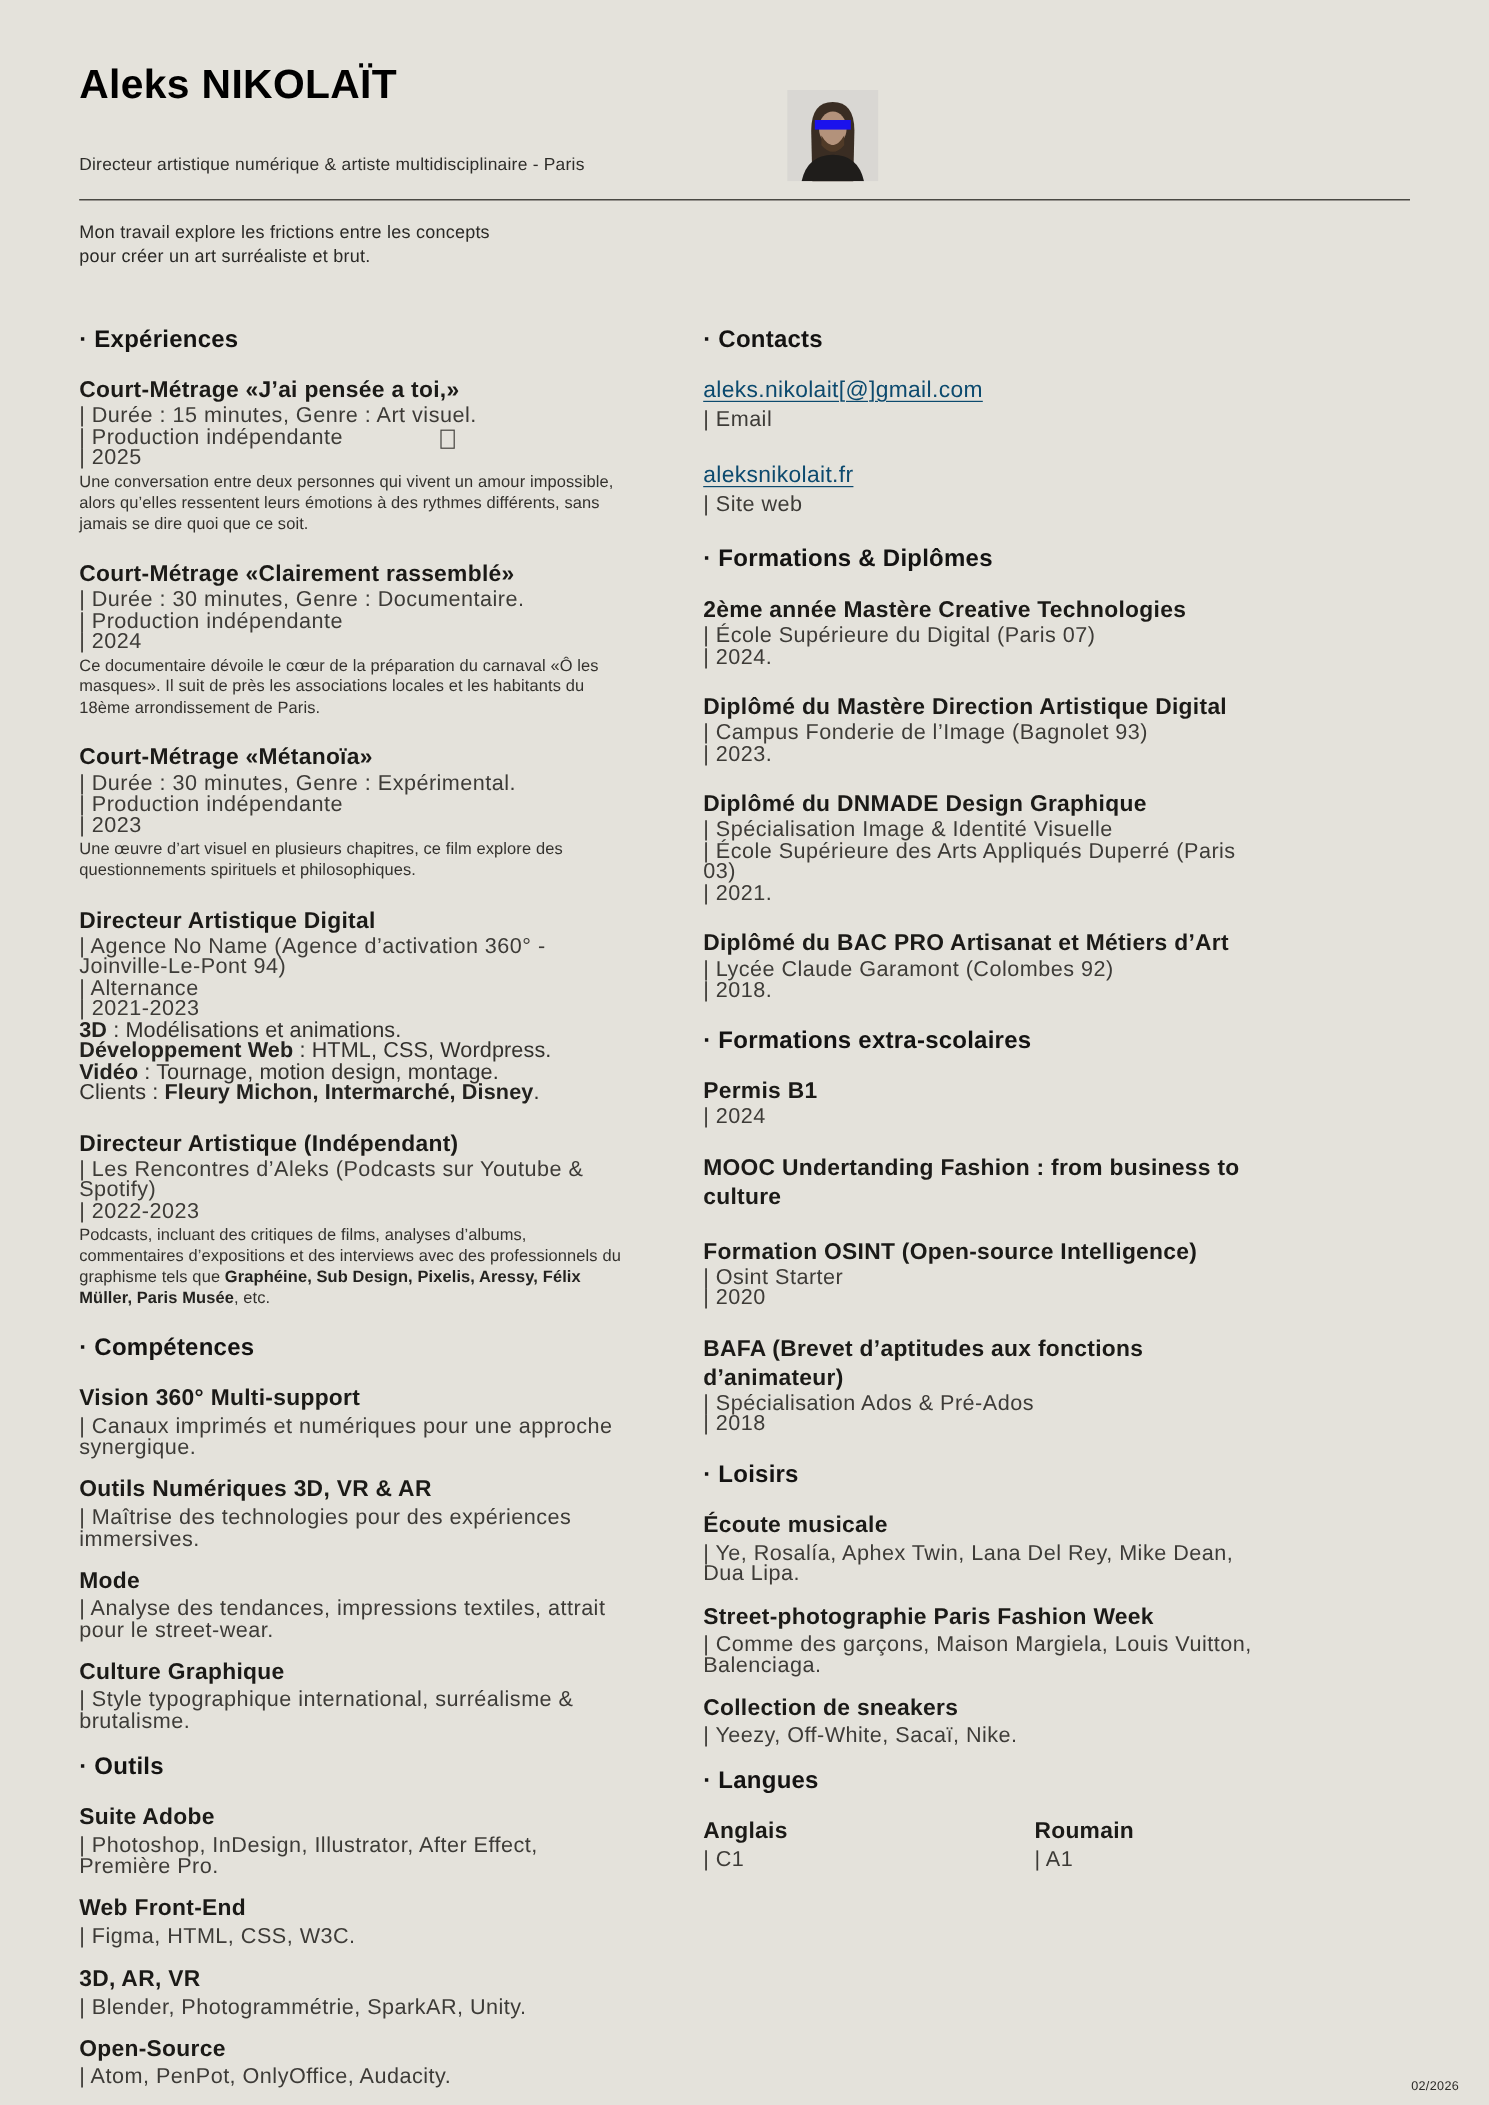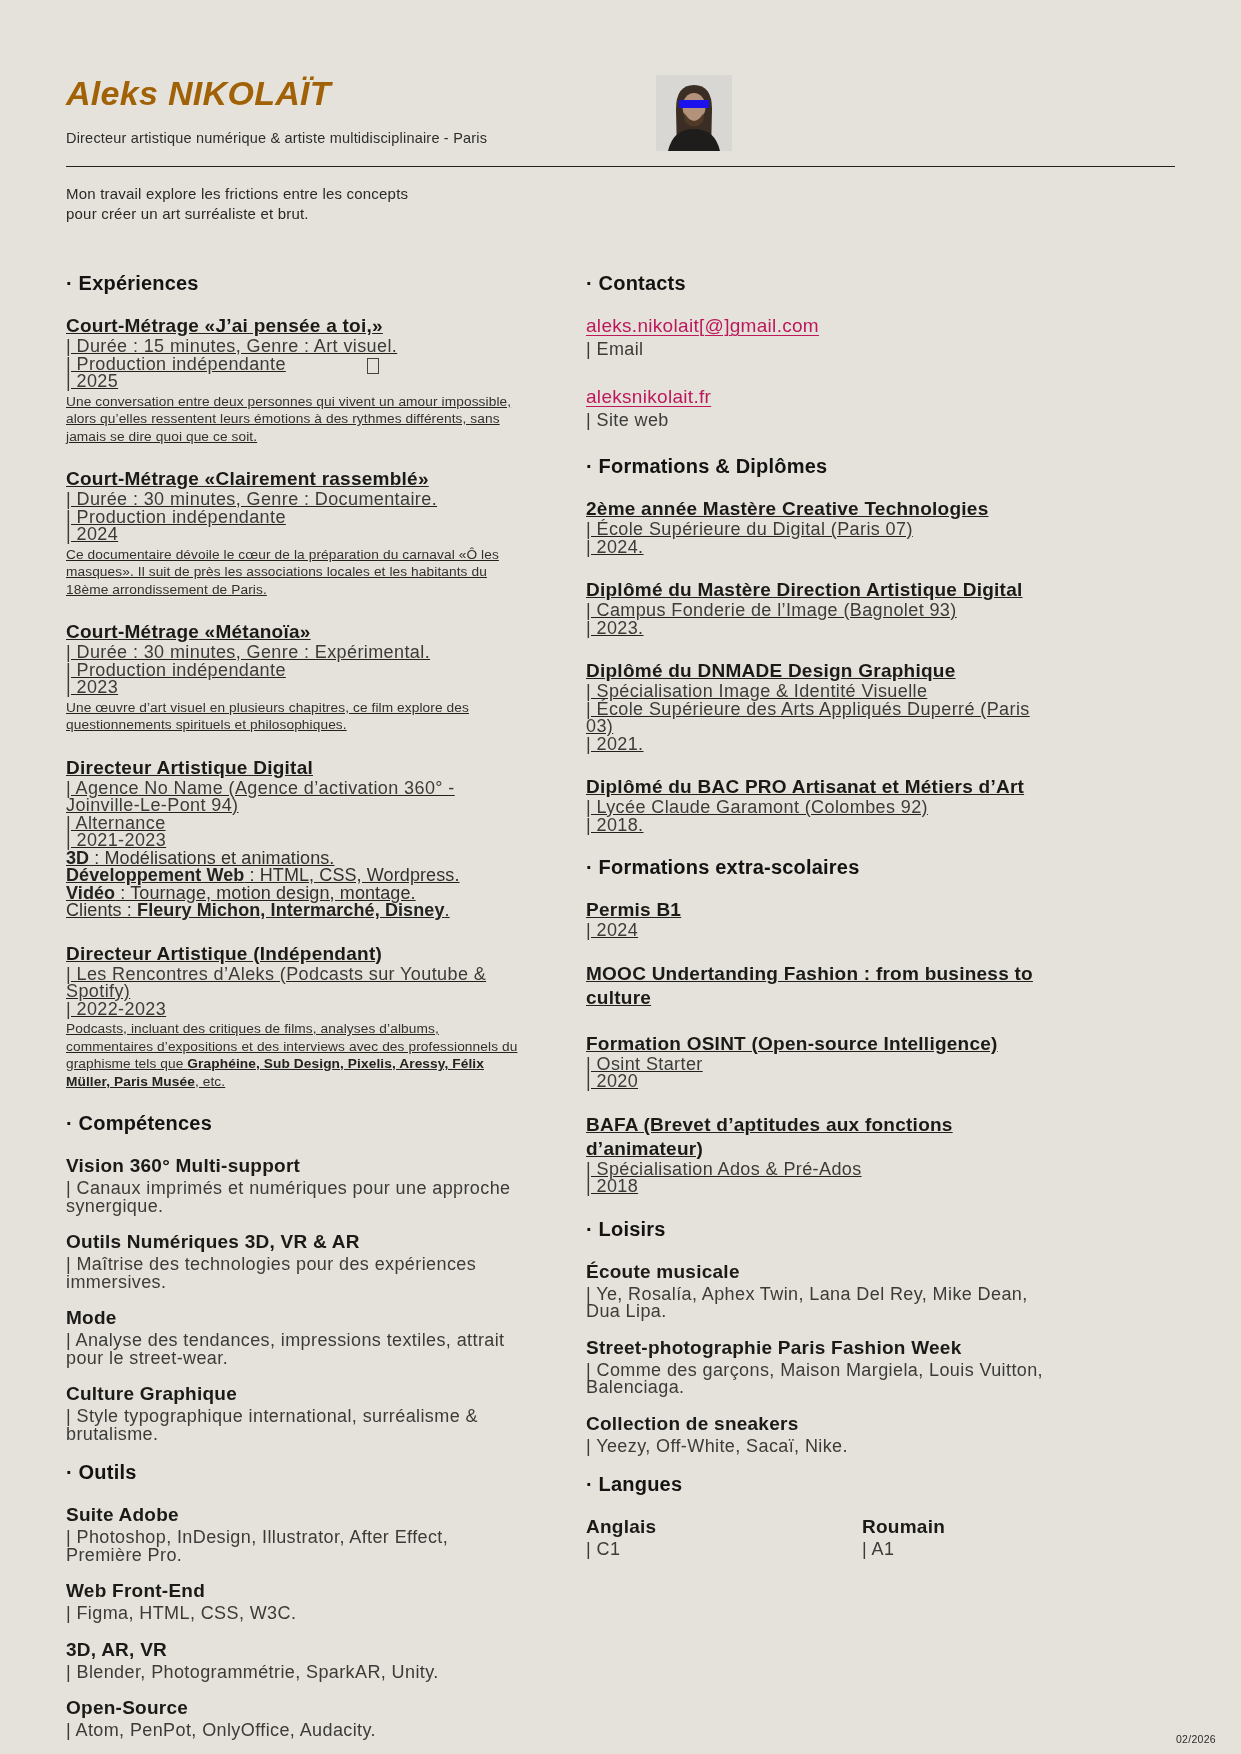--- a/index.html
+++ b/index.html
@@ -8,22 +8,22 @@
     background:#e4e2db;
     font-family:"Liberation Sans", sans-serif;
     color:#22211e;
     position:relative;
     overflow:hidden;
   }
   .page{position:absolute;inset:0;}
 
   
   .name{
-    position:absolute;left:66px;top:74px;
-    font-size:34px;font-weight:700;letter-spacing:.3px;color:#a16207;font-style:italic;
+    position:absolute;left:66px;top:52px;
+    font-size:34px;font-weight:700;letter-spacing:.3px;color:#000000;
   }
   .subtitle{
     position:absolute;left:66px;top:130px;
     font-size:14.5px;color:#2e2d2a;letter-spacing:.2px;
   }
   .photo{
     position:absolute;left:656px;top:75px;width:76px;height:76px;display:block;
   }
   .rule{
     position:absolute;left:66px;right:66px;top:166px;height:0;
@@ -40,21 +40,21 @@
   .col-right{left:586px;width:470px;}
 
   .section{margin:0 0 0 0;}
   .section + .section{margin-top:18px;}
   .section-heading{
     font-size:20px;font-weight:700;color:#141312;letter-spacing:.2px;
     line-height:22px;margin:0 0 20px 0;
   }
 
   
-  .entry{position:relative;margin:0 0 22px 0;text-decoration:underline;}
+  .entry{position:relative;margin:0 0 22px 0;}
   .entry-title{
     font-size:19px;font-weight:700;color:#1b1a17;letter-spacing:.25px;
     line-height:24px;margin:0;
   }
   .entry-subtitle{
     font-size:19px;font-weight:400;color:#2a2926;letter-spacing:.25px;
     line-height:24px;margin:0;
   }
   .detail-line{
     font-size:18px;line-height:17.5px;color:#3d3b37;letter-spacing:.4px;
@@ -73,21 +73,21 @@
 
   
   .skill{margin:0 0 15px 0;}
   .skill .entry-title{margin-bottom:2px;}
   .skill-block .skill{margin-bottom:15px;}
 
   
   .contact{margin:0 0 26px 0;}
   .contact-link{
     display:inline-block;
-    font-size:19px;color:#be185d;letter-spacing:.3px;line-height:24px;
+    font-size:19px;color:#0c4a6e;letter-spacing:.3px;line-height:24px;
     text-decoration:underline;text-underline-offset:3px;text-decoration-thickness:1.4px;
     cursor:pointer;
   }
   .contact .detail-line{margin-top:3px;}
 
   
   .lang-row{display:flex;margin-top:6px;}
   .lang-row .skill:first-child{width:276px;}
 
   .footer-date{

